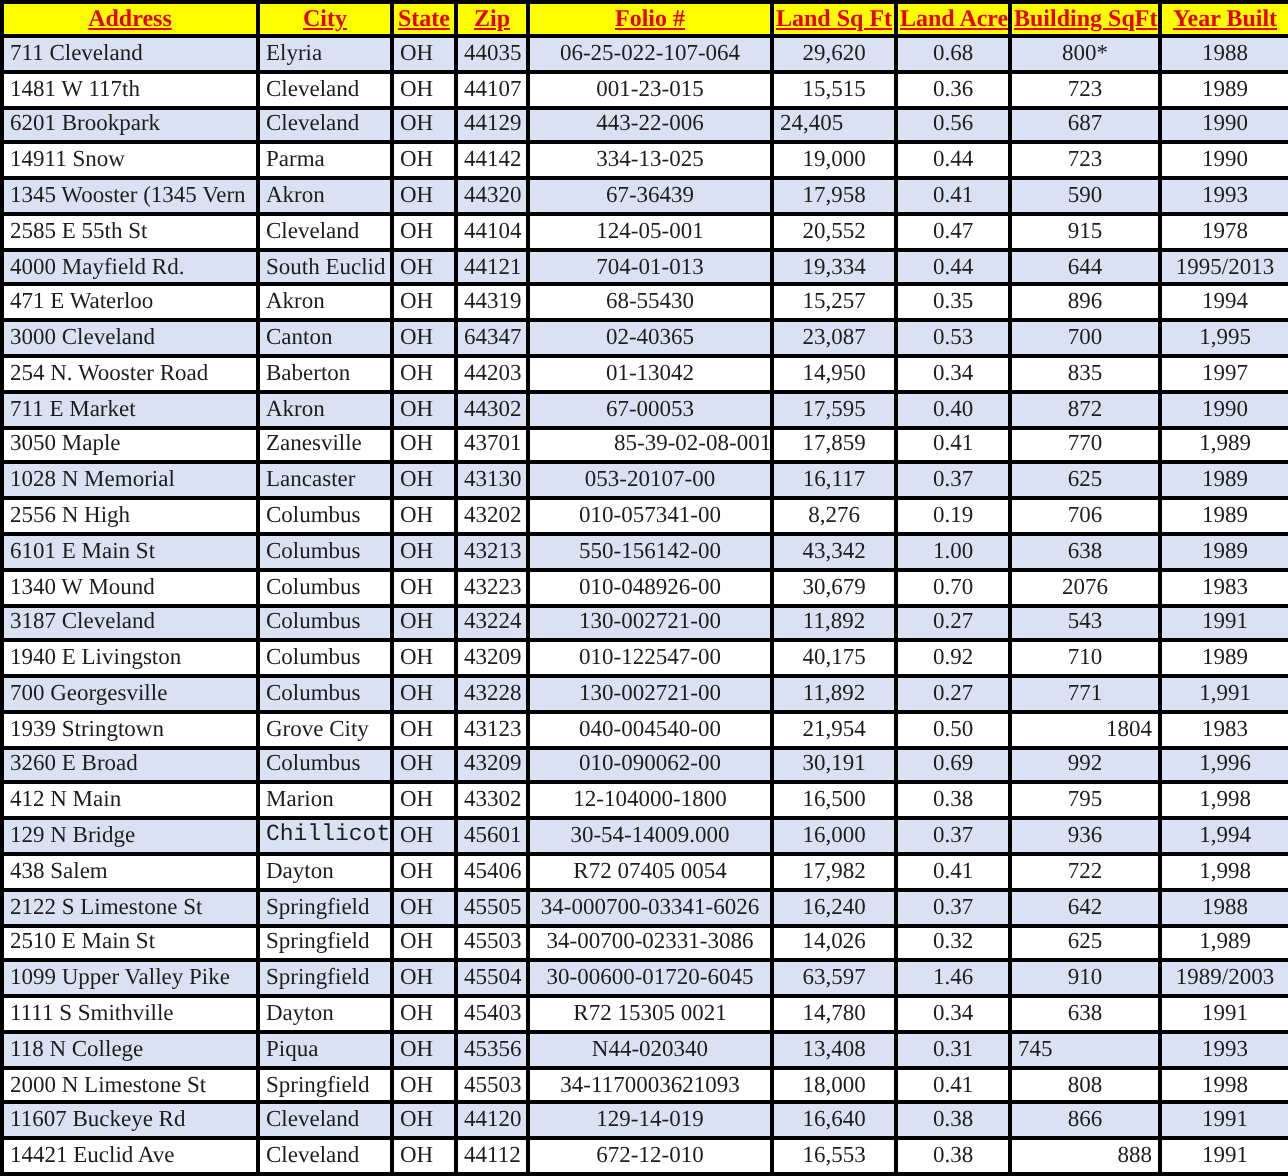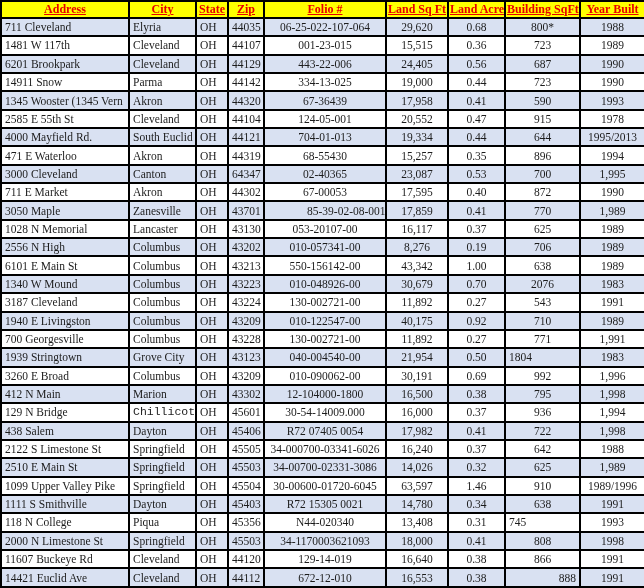--- a/index.html
+++ b/index.html
@@ -106,21 +106,21 @@
         <td style="text-align: center;">0.36</td>
         <td style="text-align: center;">723</td>
         <td style="text-align: center;">1989</td>
       </tr>
       <tr>
         <td style="text-align: left;">6201 Brookpark</td>
         <td style="text-align: left;">Cleveland</td>
         <td style="text-align: left;">OH</td>
         <td style="text-align: left;">44129</td>
         <td style="text-align: center;">443-22-006</td>
-        <td style="text-align: center;">24,405</td>
+        <td style="">24,405</td>
         <td style="text-align: center;">0.56</td>
         <td style="text-align: center;">687</td>
         <td style="text-align: center;">1990</td>
       </tr>
       <tr>
         <td style="text-align: left;">14911 Snow</td>
         <td style="text-align: left;">Parma</td>
         <td style="text-align: left;">OH</td>
         <td style="text-align: left;">44142</td>
         <td style="text-align: center;">334-13-025</td>
@@ -178,20 +178,31 @@
         <td style="text-align: left;">Canton</td>
         <td style="text-align: left;">OH</td>
         <td style="text-align: left;">64347</td>
         <td style="text-align: center;">02-40365</td>
         <td style="text-align: center;">23,087</td>
         <td style="text-align: center;">0.53</td>
         <td style="text-align: center;">700</td>
         <td style="text-align: center;">1,995</td>
       </tr>
       <tr>
+        <td style="text-align: left;">254 N. Wooster Road</td>
+        <td style="text-align: left;">Baberton</td>
+        <td style="text-align: left;">OH</td>
+        <td style="text-align: left;">44203</td>
+        <td style="text-align: center;">01-13042</td>
+        <td style="text-align: center;">14,950</td>
+        <td style="text-align: center;">0.34</td>
+        <td style="text-align: center;">835</td>
+        <td style="text-align: center;">1997</td>
+      </tr>
+      <tr>
         <td style="text-align: left;">711 E Market</td>
         <td style="text-align: left;">Akron</td>
         <td style="text-align: left;">OH</td>
         <td style="text-align: left;">44302</td>
         <td style="text-align: center;">67-00053</td>
         <td style="text-align: center;">17,595</td>
         <td style="text-align: center;">0.40</td>
         <td style="text-align: center;">872</td>
         <td style="text-align: center;">1990</td>
       </tr>
@@ -284,21 +295,21 @@
         <td style="text-align: center;">1,991</td>
       </tr>
       <tr>
         <td style="text-align: left;">1939 Stringtown</td>
         <td style="text-align: left;">Grove City</td>
         <td style="text-align: left;">OH</td>
         <td style="text-align: left;">43123</td>
         <td style="text-align: center;">040-004540-00</td>
         <td style="text-align: center;">21,954</td>
         <td style="text-align: center;">0.50</td>
-        <td style="text-align: left; font-family: Liberation Serif, serif;">1804</td>
+        <td style="text-align: right; font-family: Liberation Serif, serif;">1804</td>
         <td style="text-align: center;">1983</td>
       </tr>
       <tr>
         <td style="text-align: left;">3260 E Broad</td>
         <td style="text-align: left;">Columbus</td>
         <td style="text-align: left;">OH</td>
         <td style="text-align: left;">43209</td>
         <td style="text-align: center;">010-090062-00</td>
         <td style="text-align: center;">30,191</td>
         <td style="text-align: center;">0.69</td>
@@ -362,21 +373,21 @@
       </tr>
       <tr>
         <td style="text-align: left;">1099 Upper Valley Pike</td>
         <td style="text-align: left;">Springfield</td>
         <td style="text-align: left;">OH</td>
         <td style="text-align: left;">45504</td>
         <td style="text-align: center;">30-00600-01720-6045</td>
         <td style="text-align: center;">63,597</td>
         <td style="text-align: center;">1.46</td>
         <td style="text-align: center;">910</td>
-        <td style="text-align: center;">1989/1996</td>
+        <td style="text-align: center;">1989/2003</td>
       </tr>
       <tr>
         <td style="text-align: left;">1111 S Smithville</td>
         <td style="text-align: left;">Dayton</td>
         <td style="text-align: left;">OH</td>
         <td style="text-align: left;">45403</td>
         <td style="text-align: center;">R72 15305 0021</td>
         <td style="text-align: center;">14,780</td>
         <td style="text-align: center;">0.34</td>
         <td style="text-align: center;">638</td>

